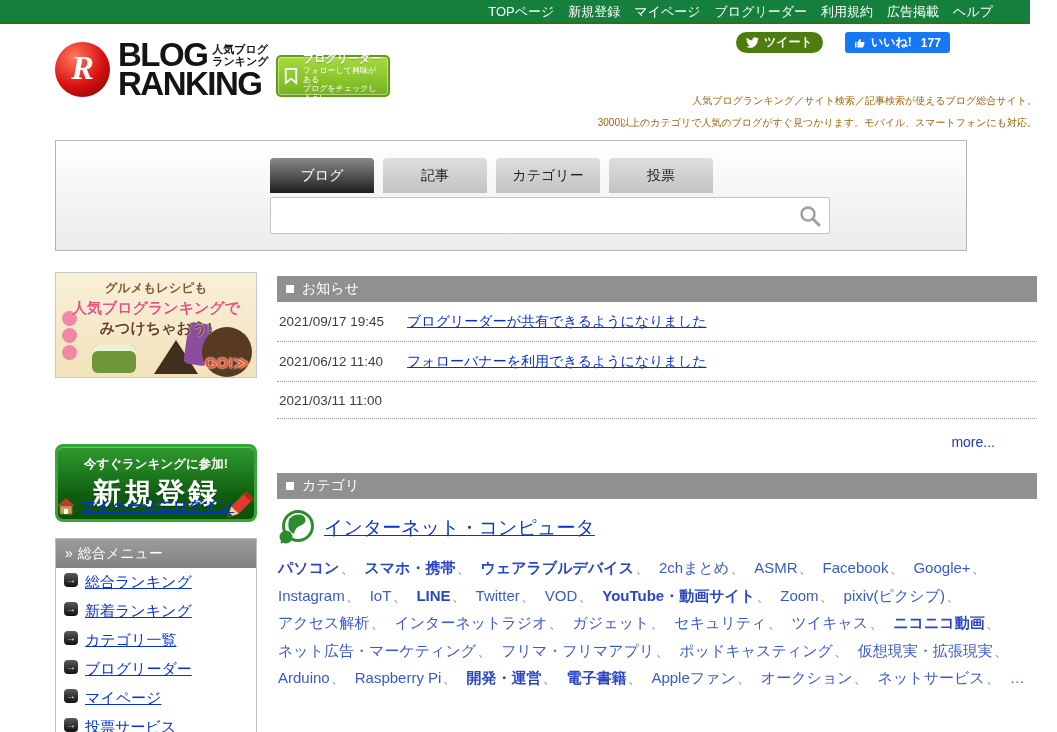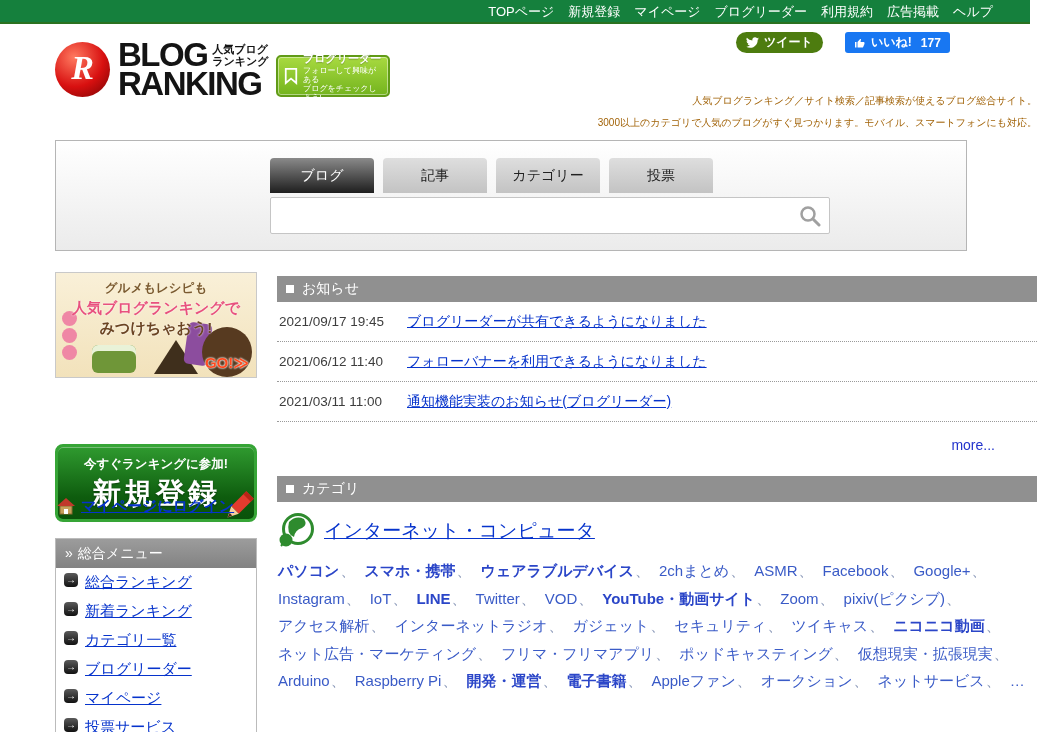--- a/index.html
+++ b/index.html
@@ -302,21 +302,20 @@
           <a href="#">ブログリーダーが共有できるようになりました</a>
         </div>
 
         <div class="news-row">
           <span class="news-date">2021/06/12 11:40</span>
           <a href="#">フォローバナーを利用できるようになりました</a>
         </div>
 
         <div class="news-row">
           <span class="news-date">2021/03/11 11:00</span>
-          <a href="#">通知機能実装のお知らせ(ブログリーダー)</a>
         </div>
       </div>
 
     <div class="more-row">
       <a href="#">more...</a>
     </div>
 
     <div class="graybar cat-bar">
       <span class="sq"></span>
       <span>カテゴリ</span>

